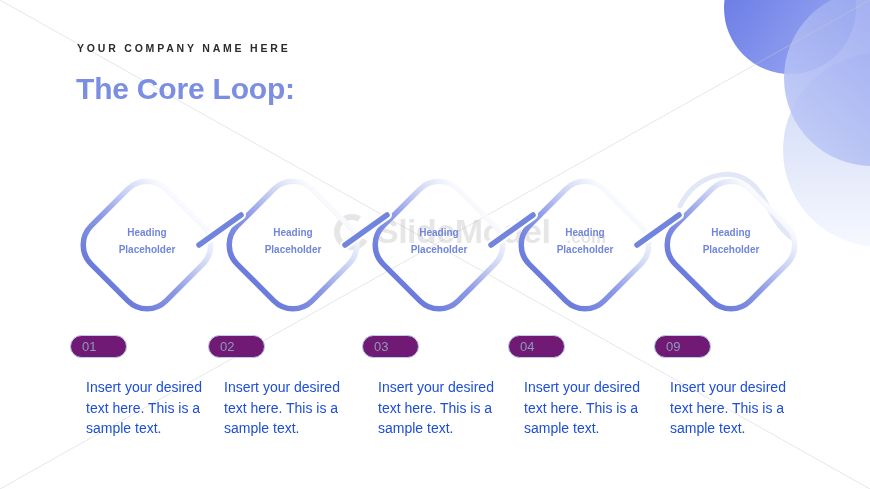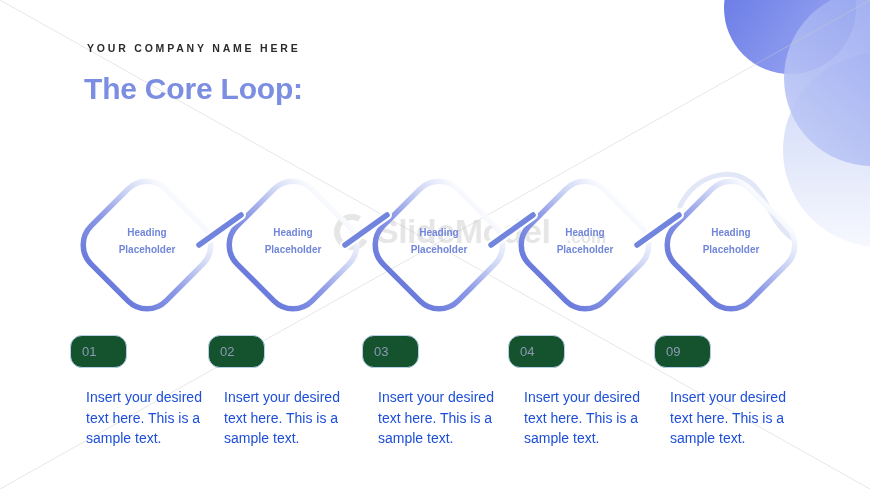--- a/index.html
+++ b/index.html
@@ -17,37 +17,37 @@
     left: 0; top: 0;
     width: 870px; height: 489px;
   }
   .decor-layer   { z-index: 1; }
   .watermark     { z-index: 2; }
   .diamond-layer { z-index: 3; }
 
   
   .company-name {
     position: absolute;
-    left: 87px; top: 42px;
+    left: 77px; top: 42px;
     z-index: 5;
     font-size: 10.5px;
     font-weight: 700;
     letter-spacing: 2.8px;
     color: #2b2b2b;
   }
   .page-title {
     position: absolute;
     left: 76px; top: 72px;
     z-index: 5;
     font-weight: 700;
     font-size: 30px;
     line-height: 34px;
     letter-spacing: -0.2px;
   }
-  .title-line1 { color: #7b8ee2; margin-left: 8px; }
+  .title-line1 { color: #7b8ee2; }
   .title-line2 { color: #121737; }
 
   
   .watermark {
     position: absolute;
     left: 333px; top: 210px;
     display: flex;
     align-items: center;
     opacity: 0.22;
     color: #8f8f8f;
@@ -81,24 +81,24 @@
   
   .step-col {
     position: absolute;
     top: 335px;
     width: 150px;
     z-index: 5;
   }
   .step-pill {
     margin-left: -16px;
     width: 57px;
-    height: 33px;
+    height: 23px;
     border: 1.5px solid #b7cfe9;
     border-radius: 12px;
-    background: #14532d;
+    background: #701a75;
     display: flex;
     align-items: center;
     padding-left: 11px;
     font-size: 13px;
     color: #8d9ab7;
   }
   .step-body {
     margin-top: 19px;
     font-size: 14px;
     line-height: 20.5px;

